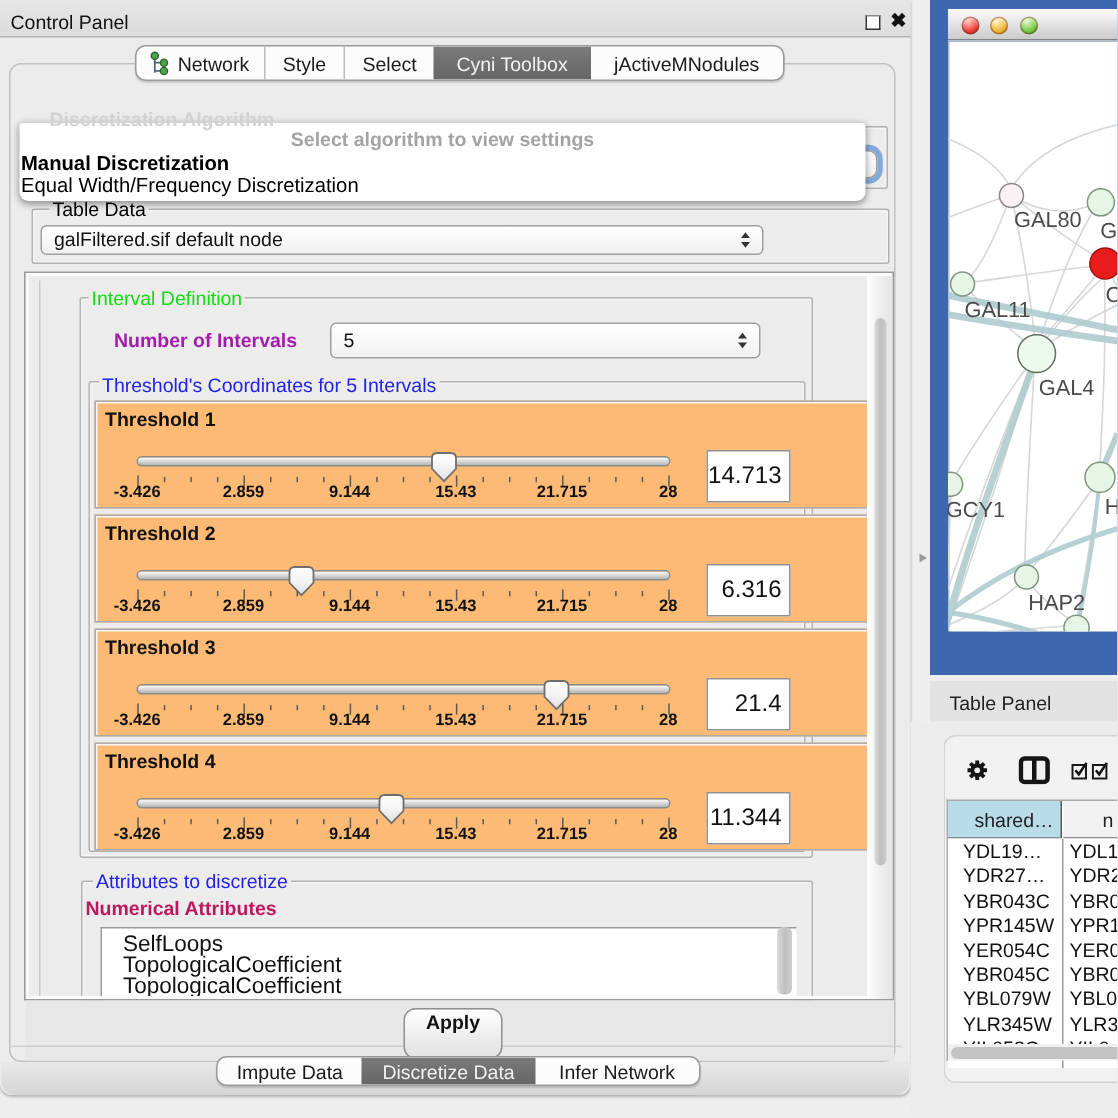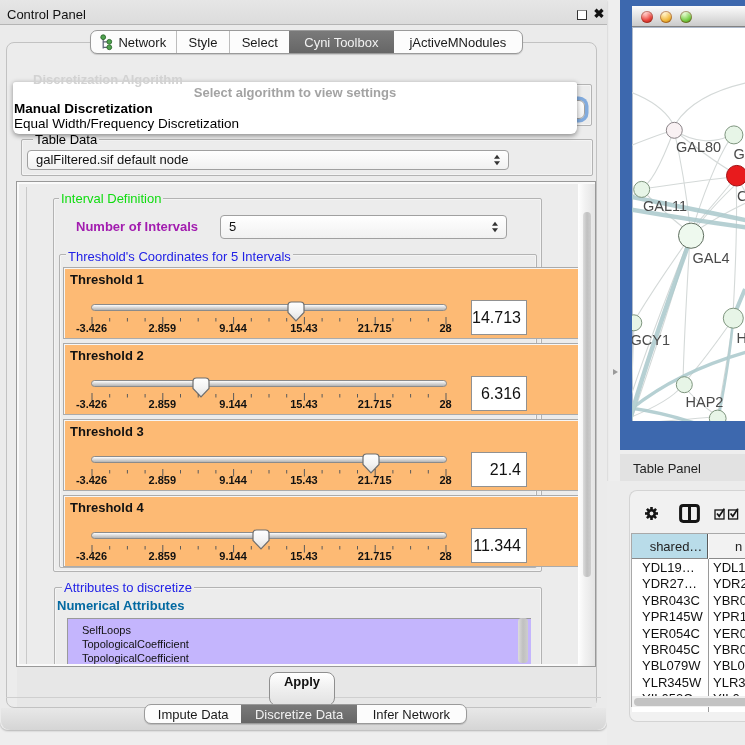--- a/index.html
+++ b/index.html
@@ -46,22 +46,22 @@
 .ticks { position:absolute; left:27px; top:47.5px; width:356px; height:9px; }
 .tlabels { position:absolute; left:0; top:54px; width:100%; height:13px;
   font-size:11px; font-weight:bold; color:#111; }
 .tlabels span { position:absolute; transform:translateX(-50%); }
 .vbox { position:absolute; left:407px; top:32px; width:56px; height:35px; background:#fff;
   border:1px solid #919191; font-size:16px; color:#111; text-align:right; padding-right:5px; line-height:33px; }
 
 .vsb-track { position:absolute; background:linear-gradient(90deg,#ffffff,#f2f2f2 40%,#e4e4e4); }
 .vsb-thumb { position:absolute; background:linear-gradient(90deg,#dcdcdc,#c0c0c0 50%,#cdcdcd); border-radius:4px; }
 
-#numlist { position:absolute; left:67px; top:618px; width:464px; height:49px; background:#c4b5fd;
-  border-top:1px solid #9a9a9a; border-left:1px solid #9a9a9a; font-size:11px; color:#111; overflow:hidden; }
+#numlist { position:absolute; left:67px; top:618px; width:464px; height:49px; background:#ffffff;
+  border-top:1px solid #9a9a9a; border-left:1px solid #9a9a9a; font-size:15px; color:#111; overflow:hidden; }
 #numlist div { padding-left:14px; height:14px; line-height:14px; }
 #numlist { padding-top:4px; }
 
 #applybtn { position:absolute; left:269px; top:672px; width:66px; height:34px;
   background:linear-gradient(#ffffff,#ececec 60%,#e2e2e2); border:1px solid #8f8f8f;
   border-radius:8px; font-size:13px; font-weight:bold; color:#111; text-align:center; line-height:17px; }
 
 #popup { position:absolute; left:13px; top:81px; width:564px; height:53px;
   background:#fff; border-top:1px solid #d4d4d4; border-radius:3px 3px 6px 6px;
   box-shadow:0 2px 5px rgba(0,0,0,.4); font-size:13px; z-index:5;padding-left:48px; }
@@ -317,21 +317,21 @@
         <span style="left:169.1px">9.144</span>
         <span style="left:239.9px">15.43</span>
         <span style="left:310.7px">21.715</span>
         <span style="left:381.5px">28</span>
       </div>
       <div class="vbox">11.344</div>
     </div>
 
   <div class="group" style="left:54px; top:587px; width:488px; height:80px;"></div>
   <div class="gtitle" style="left:62px; top:580px; color:#2222e6; background:#ececec;">Attributes to discretize</div>
-  <div style="position:absolute; left:57px; top:598px; font-size:13px; font-weight:bold; color:#0369a1;">Numerical Attributes</div>
+  <div style="position:absolute; left:57px; top:598px; font-size:13px; font-weight:bold; color:#be185d;">Numerical Attributes</div>
   <div id="numlist">
     <div>SelfLoops</div>
     <div>TopologicalCoefficient</div>
     <div>TopologicalCoefficient</div>
   </div>
   <div class="vsb-thumb" style="left:518px; top:618px; width:10px; height:45px;"></div>
 
   <div style="position:absolute; left:16px; top:181px; width:580px; height:486px; border:1px solid #999; box-shadow:inset 0 0 0 2px #fafafa; pointer-events:none;"></div>
   <div style="position:absolute; left:17px; top:667px; width:579px; height:40px; background:#e7e7e7;"></div>
   <div class="vsb-track" style="left:578px; top:184px; width:17px; height:482px;"></div>

